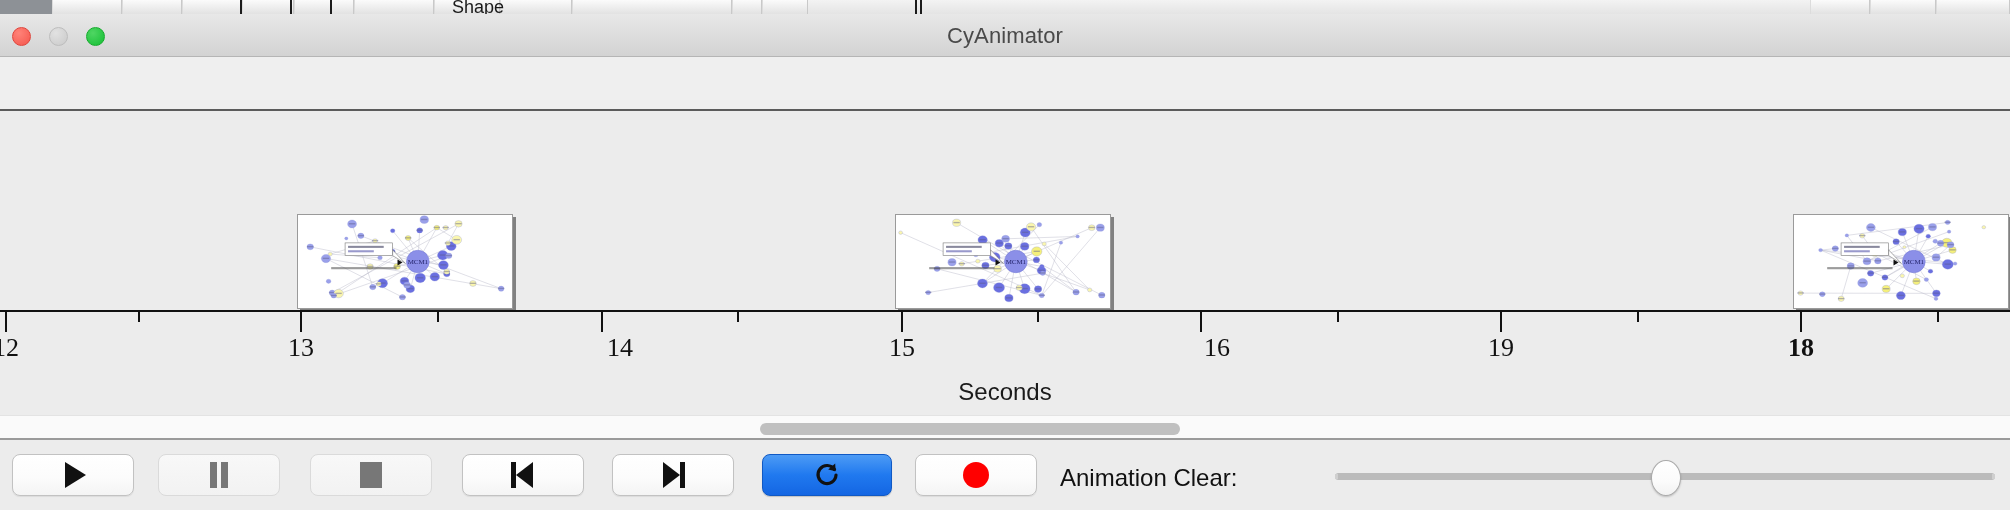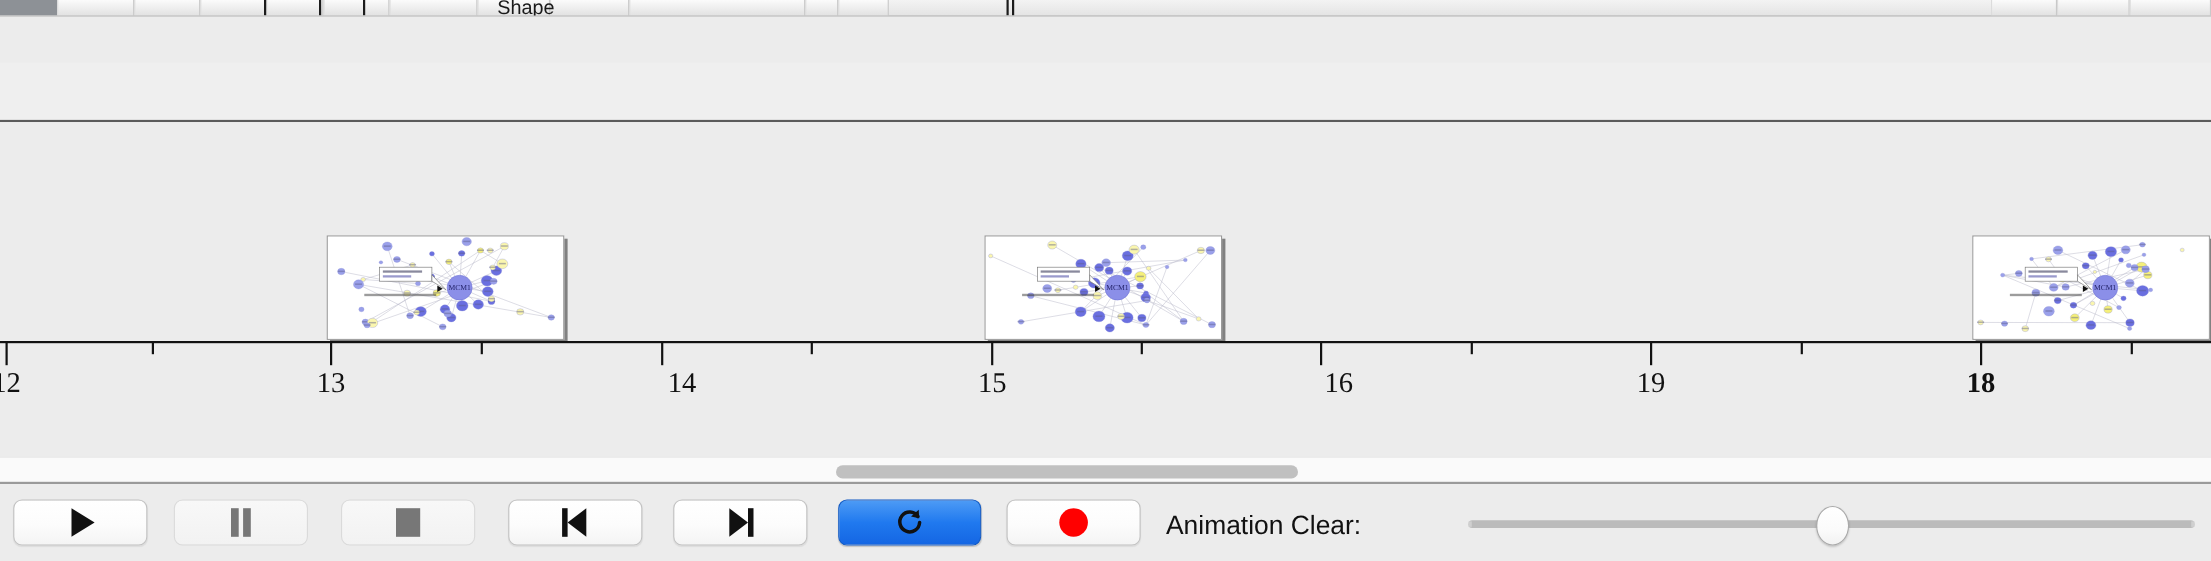--- a/index.html
+++ b/index.html
@@ -317,20 +317,26 @@
     <div id="bw-ticks">
         <div class="bw-tick" style="left: 240px;"></div>
         <div class="bw-tick" style="left: 290px;"></div>
         <div class="bw-tick" style="left: 330px;"></div>
         <div class="bw-tick" style="left: 915px;"></div>
         <div class="bw-tick" style="left: 920px;"></div>
       </div>
     <div class="bw-text" id="bw-label" style="left:452px;">Shape</div>
   </div>
 
+  <div class="titlebar">
+    <div class="traffic tl-close"></div>
+    <div class="traffic tl-min"></div>
+    <div class="traffic tl-max"></div>
+    <div class="win-title">CyAnimator</div>
+  </div>
 
   <div class="toolbar">
     <div class="btn btn-add">
       <span class="plus-icon"></span>
     </div>
     <div class="btn btn-del disabled">
       <svg class="trash-icon" viewBox="0 0 22 26">
         <path d="M2 6 h18 M8.5 3 h5 a1.2 1.2 0 0 1 1.2 1.2 V6 H7.3 V4.2 A1.2 1.2 0 0 1 8.5 3 Z" fill="none" stroke="#7d7d7d" stroke-width="1.6" stroke-linecap="round"></path>
         <path d="M4.3 7 h13.4 l-1.1 16.2 a1.6 1.6 0 0 1 -1.6 1.5 H7 a1.6 1.6 0 0 1 -1.6 -1.5 Z" fill="none" stroke="#7d7d7d" stroke-width="1.6" stroke-linejoin="round"></path>
         <path d="M8.4 10.5 V21 M11 10.5 V21 M13.6 10.5 V21" fill="none" stroke="#7d7d7d" stroke-width="1.5" stroke-linecap="round"></path>
@@ -720,20 +726,21 @@
         <div class="tick-label" style="left: 1217px;">16</div>
         <div class="tick minor" style="left: 1337px;"></div>
         <div class="tick major" style="left: 1500px;"></div>
         <div class="tick-label" style="left: 1501px;">19</div>
         <div class="tick minor" style="left: 1637px;"></div>
         <div class="tick major" style="left: 1800px;"></div>
         <div class="tick-label" style="left: 1801px; font-weight: bold;">18</div>
         <div class="tick minor" style="left: 1937px;"></div>
       </div>
   </div>
+  <div class="axis-title">Seconds</div>
 
   <div class="hscroll">
     <div class="hscroll-thumb" id="hscroll-thumb" style="left: 760px; width: 420px;"></div>
   </div>
 
   <div class="bottombar">
     <div id="playback-buttons">
         <div class="pbtn" style="left: 12px; width: 122px;">
           <span class="ico-play"></span>
         </div>

